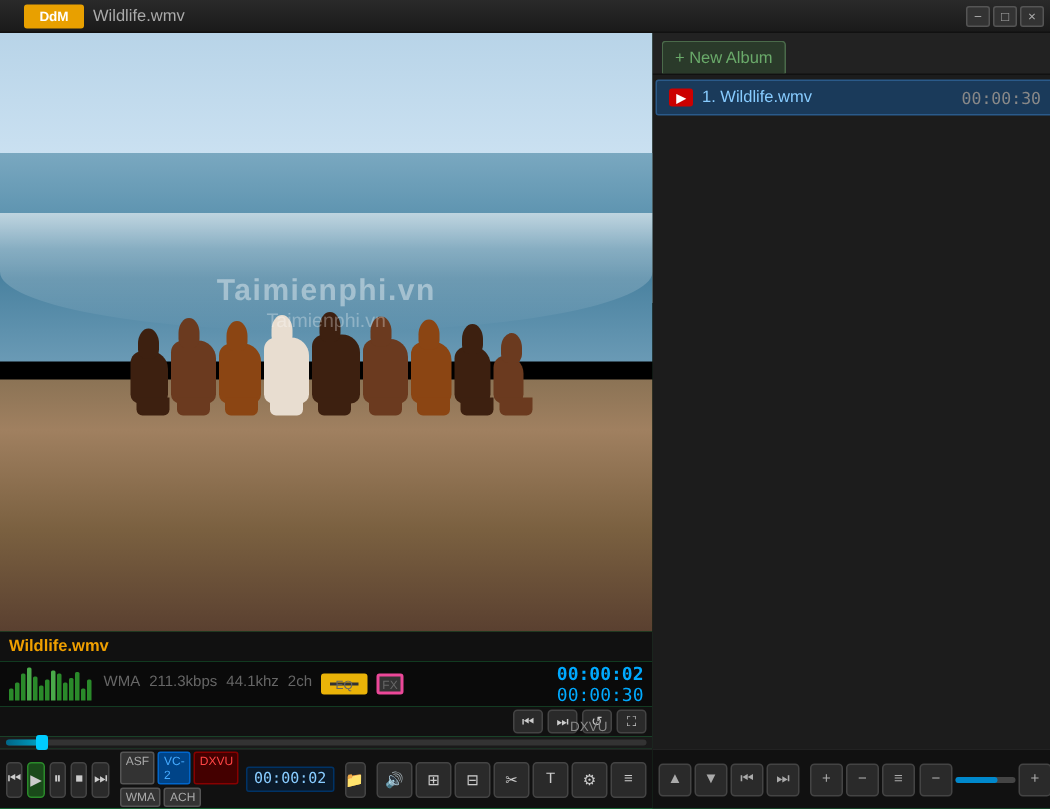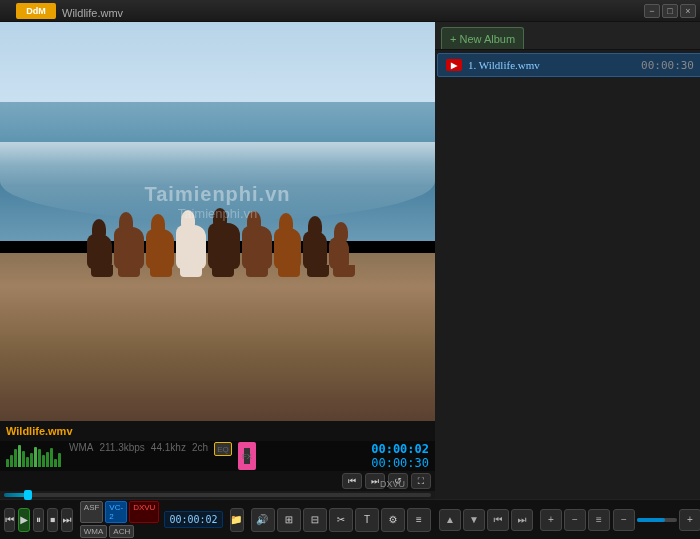--- a/index.html
+++ b/index.html
@@ -18,21 +18,21 @@
       height: 22px;
       background: linear-gradient(to bottom, #2a2a2a, #1a1a1a);
       border-bottom: 1px solid #111;
       display: flex;
       align-items: center;
       justify-content: space-between;
       padding: 0 4px;
     }
     #title-bar-left {
       display: flex;
-      align-items: flex-end;
+      align-items: center;
       gap: 6px;
       padding-left: 12px;
     }
     #app-logo {
       width: 40px;
       height: 16px;
       background: #e8a000;
       border-radius: 2px;
       display: flex;
       align-items: center;
@@ -414,21 +414,20 @@
       align-items: center;
       justify-content: center;
       margin-right: 6px;
       font-size: 8px;
       color: white;
       font-weight: bold;
     }
 
     .playlist-item-name {
       flex: 1;
-      font-family: Liberation Serif, serif;
     }
     .playlist-item-duration {
       color: #888;
       font-family: monospace;
     }
 
     
     #right-bottom {
       height: 40px;
       background: #111;
@@ -559,22 +558,22 @@
         <div class="spec-bar" style="height:15px"></div>
         <div class="spec-bar" style="height:19px"></div>
         <div class="spec-bar" style="height:8px"></div>
         <div class="spec-bar" style="height:14px"></div>
       </div>
       <div id="audio-info">
         <span>WMA</span>
         <span>211.3kbps</span>
         <span>44.1khz</span>
         <span>2ch</span>
-        <div style="width:18px;height:14px;background:#333;border:1px solid #eab308;border-radius:2px;display:flex;align-items:center;justify-content:center;font-size:8px;cursor:pointer">EQ</div>
-        <div style="width:18px;height:28px;background:#333;border:6px solid #ec4899;border-radius:2px;display:flex;align-items:center;justify-content:center;font-size:8px;cursor:pointer">FX</div>
+        <div style="width:31px;height:14px;background:#333;border:6px solid #eab308;border-radius:2px;display:flex;align-items:center;justify-content:center;font-size:8px;cursor:pointer">EQ</div>
+        <div style="width:18px;height:14px;background:#333;border:2px solid #ec4899;border-radius:2px;display:flex;align-items:center;justify-content:center;font-size:8px;cursor:pointer">FX</div>
       </div>
       <div id="time-display-area">
         <div id="current-time">00:00:02</div>
         <div id="total-time">00:00:30</div>
       </div>
     </div>
 
     <div style="height:20px;background:#111;display:flex;align-items:center;padding:0 4px;gap:3px;justify-content:flex-end">
       <div style="display:flex;gap:3px">
         <div class="ctrl-btn" style="width:20px;height:16px;font-size:9px">⏮</div>

